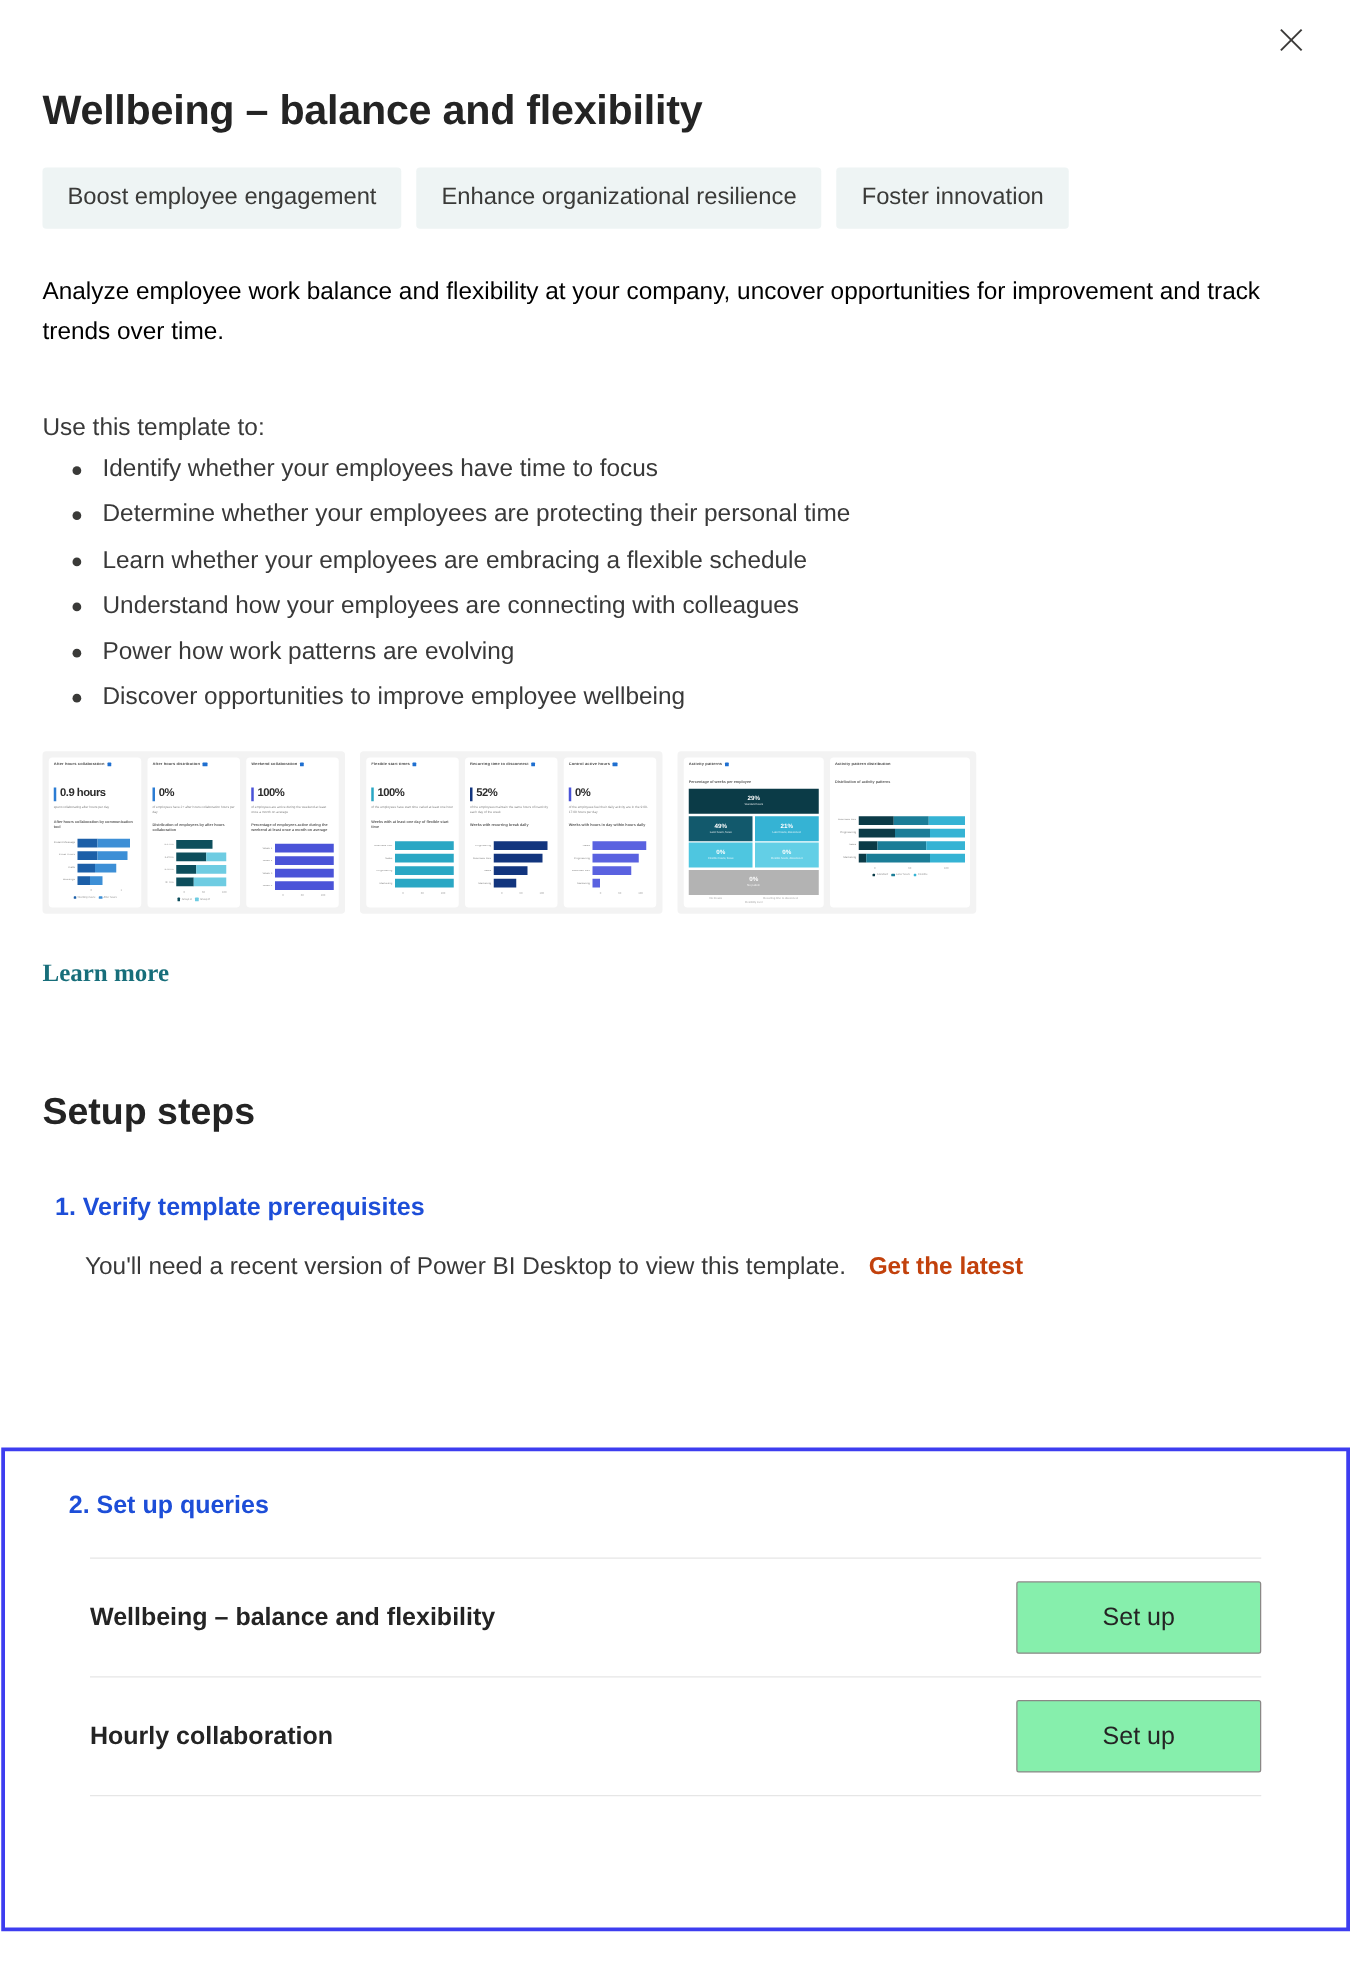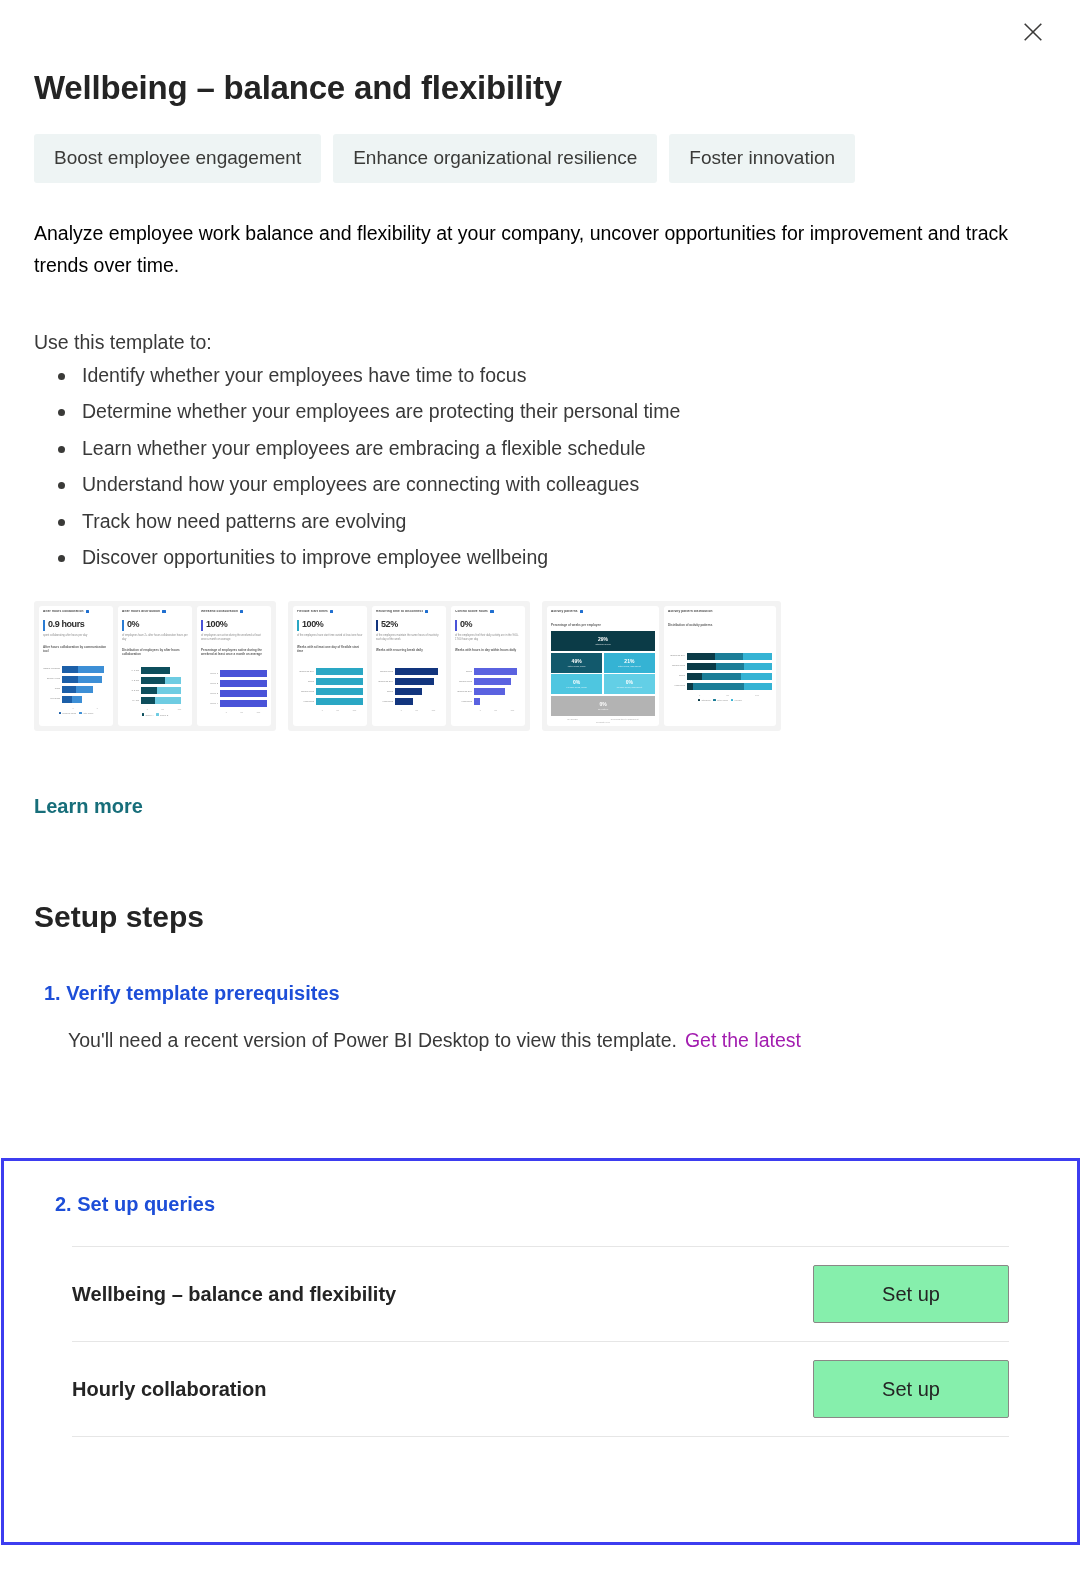--- a/index.html
+++ b/index.html
@@ -95,21 +95,21 @@
     margin-bottom:3px;
   }
   .mini-title{
     font-size:3.2px; font-weight:bold; color:#4a4a4a;
     letter-spacing:.1px; line-height:1; white-space:nowrap;
     overflow:hidden;
   }
   .info-dot{
     width:3.5px;height:3.5px;background:#1f6fd0;border-radius:0.5px;flex:0 0 auto;
   }
-  .kpi-row{ display:flex; align-items:flex-start; gap:3px; margin-top:4px;}
+  .kpi-row{ display:flex; align-items:flex-start; gap:3px; margin-top:14px;}
   .kpi-bar{ width:2px; background:#4a6fe0; align-self:stretch; min-height:11px;}
   .kpi-val{ font-size:9px; font-weight:bold; color:#2c2c2c; line-height:1; letter-spacing:-0.4px;}
   .kpi-sub{
     font-size:2.6px; color:#8a8a8a; line-height:1.35; margin-top:3px;
   }
   .sec-title{
     font-size:3px; color:#5c5c5c; line-height:1.35; margin-top:7px; font-weight:bold;
   }
 
   .chart{ margin-top:4px; flex:1; display:flex; flex-direction:column; justify-content:center;}
@@ -126,41 +126,41 @@
   .tree{ display:flex; flex-direction:column; gap:1.5px; margin-top:4px; flex:1;}
   .tree-row{ display:flex; gap:1.5px; flex:1; }
   .tcell{ flex:1; display:flex; flex-direction:column; align-items:center; justify-content:center; color:#fff;}
   .tcell b{ font-size:5px; line-height:1; }
   .tcell i{ font-size:2.2px; font-style:normal; opacity:.85; margin-top:1px;}
   .tree-axis{ display:flex; justify-content:space-around; font-size:2.2px; color:#a8a8a8; margin-top:2px;}
   .tree-xlabel{ text-align:center; font-size:2.2px; color:#a8a8a8; margin-top:1px;}
 
   
   .learn-more{
-    display:inline-block; margin-top:64px;
+    display:inline-block; margin-top:37px;
     color:#176e7a; font-size:20px; font-weight:bold;
-    text-decoration:none; cursor:pointer;
+    text-decoration:none; cursor:pointer;font-family:Liberation Serif, serif;
   }
 
   
   .setup-title{
     margin-top:82px;
     font-size:30px; font-weight:bold; color:#242424;
   }
   .step{ margin-top:48px; }
   .step-head{
     font-size:20px; font-weight:bold; color:#1d4ed8;
     margin-left:10px;
   }
   .step-body{
     margin-top:24px; margin-left:34px;
     font-size:19.5px; color:#393939;
   }
   .inline-link{
-    color:#a21caf; font-weight:normal; text-decoration:none; margin-left:8px; cursor:pointer;
+    color:#c2410c; font-weight:bold; text-decoration:none; margin-left:18px; cursor:pointer;
   }
 
   
   .step-focus{
     position:absolute;
     left:1px; right:1px;
     top:1158px;
     height:387px;
     border:3px solid #3d3df0;
     background:#ffffff;
@@ -203,21 +203,21 @@
   </div>
 
   <p class="intro">Analyze employee work balance and flexibility at your company, uncover opportunities for improvement and track trends over time.</p>
 
   <div class="use-label">Use this template to:</div>
   <ul class="uses">
     <li>Identify whether your employees have time to focus</li>
     <li>Determine whether your employees are protecting their personal time</li>
     <li>Learn whether your employees are embracing a flexible schedule</li>
     <li>Understand how your employees are connecting with colleagues</li>
-    <li>Track how need patterns are evolving</li>
+    <li>Power how work patterns are evolving</li>
     <li>Discover opportunities to improve employee wellbeing</li>
   </ul>
 
   
   <div class="thumbs">
 
     <div class="thumb-group">
 
       <div class="mini">
         <div class="mini-head">

